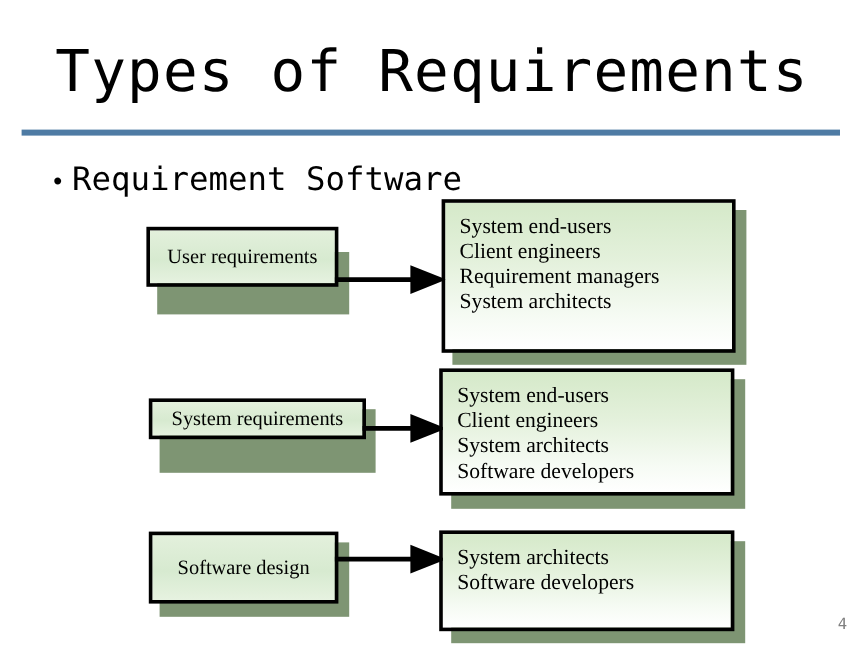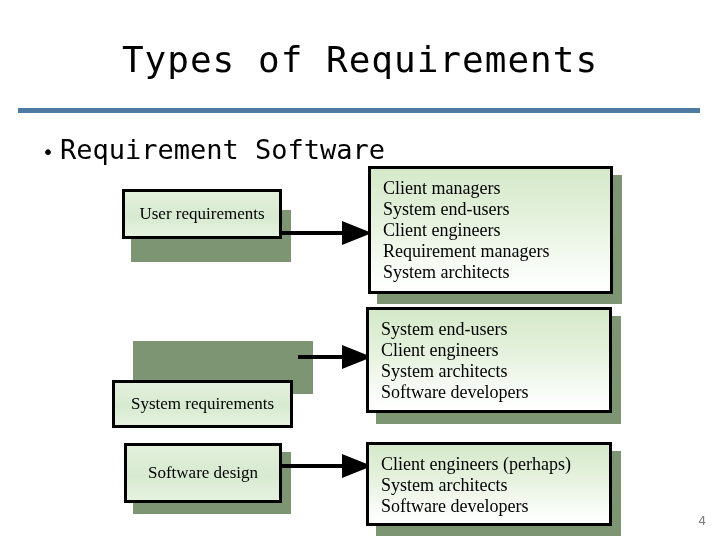--- a/index.html
+++ b/index.html
@@ -16,21 +16,21 @@
     background:#ffffff;
   }
 
   
   .slide-title{
     position:absolute;
     left:0; top:38px;
     width:720px;
     text-align:center;
     font-family:"DejaVu Sans Mono","Liberation Mono",monospace;
-    font-size:36px;
+    font-size:48px;
     line-height:44px;
     letter-spacing:1px;
     color:#000000;
     white-space:nowrap;
   }
 
   
   .title-rule{
     position:absolute;
     left:18px; top:108px;
@@ -144,39 +144,38 @@
       <svg class="arrow" style="left:276px;top:58px;" width="100" height="30">
         <line x1="0" y1="15" x2="74" y2="15" stroke="#000" stroke-width="4"></line>
         <polygon points="66,3 96,15 66,27" fill="#000"></polygon>
       </svg>
 
       <div class="box box-src" style="left:122px;top:29px;width:160px;height:50px;">
         <span class="txt">User requirements</span>
       </div>
 
       <div class="box box-list" style="left:368px;top:6px;width:245px;height:128px;">
-        <div class="line">Client managers</div>
         <div class="line">System end-users</div>
         <div class="line">Client engineers</div>
         <div class="line">Requirement managers</div>
         <div class="line">System architects</div>
       </div>
     </div>
 
     <div class="row row-2">
 
       <div class="shadow" style="left:376px;top:14px;width:245px;height:108px;"></div>
       <div class="shadow" style="left:133px;top:39px;width:180px;height:53px;"></div>
 
       <svg class="arrow" style="left:298px;top:40px;" width="80" height="30">
         <line x1="0" y1="15" x2="52" y2="15" stroke="#000" stroke-width="4"></line>
         <polygon points="44,3 74,15 44,27" fill="#000"></polygon>
       </svg>
 
-      <div class="box box-src" style="left:112px;top:30px;width:181px;height:48px;margin-top:48px;">
+      <div class="box box-src" style="left:124px;top:30px;width:181px;height:34px;">
         <span class="txt">System requirements</span>
       </div>
 
       <div class="box box-list" style="left:366px;top:5px;width:246px;height:106px;">
         <div class="line">System end-users</div>
         <div class="line">Client engineers</div>
         <div class="line">System architects</div>
         <div class="line">Software developers</div>
       </div>
     </div>
@@ -191,21 +190,20 @@
         <polygon points="66,3 96,15 66,27" fill="#000"></polygon>
       </svg>
 
       <div class="box box-src" style="left:124px;top:6px;width:158px;height:60px;">
         <span class="txt">
           <span>Software design</span><br>
         </span>
       </div>
 
       <div class="box box-list" style="left:366px;top:5px;width:246px;height:84px;">
-        <div class="line">Client engineers (perhaps)</div>
         <div class="line">System architects</div>
         <div class="line">Software developers</div>
       </div>
     </div>
 
   </div>
 
   <div class="page-number">4</div>
 
 </div>

